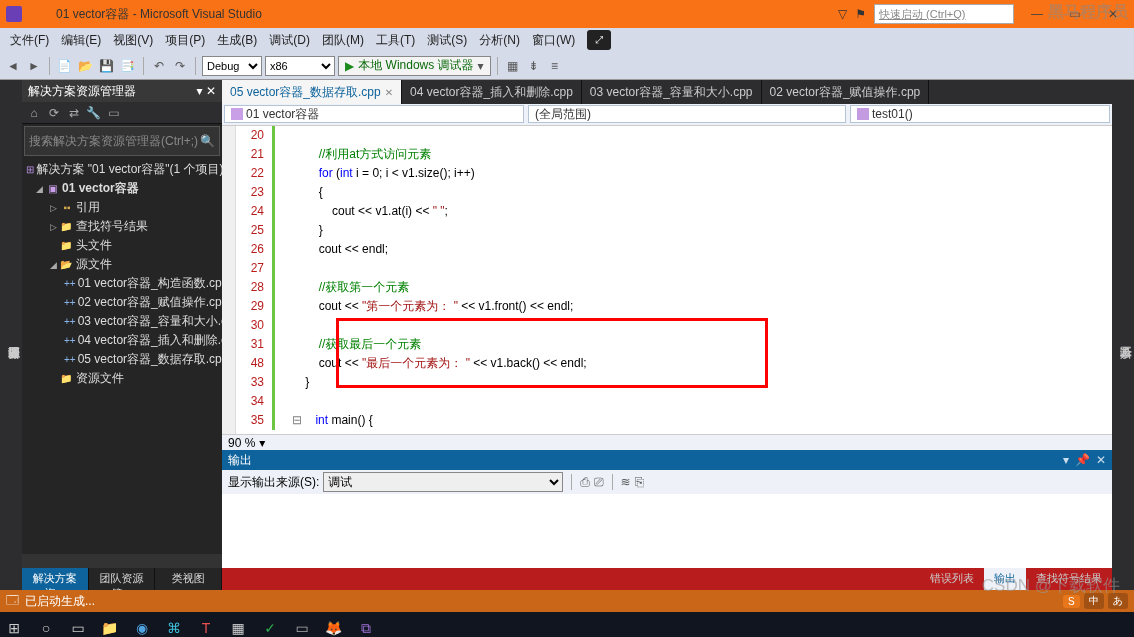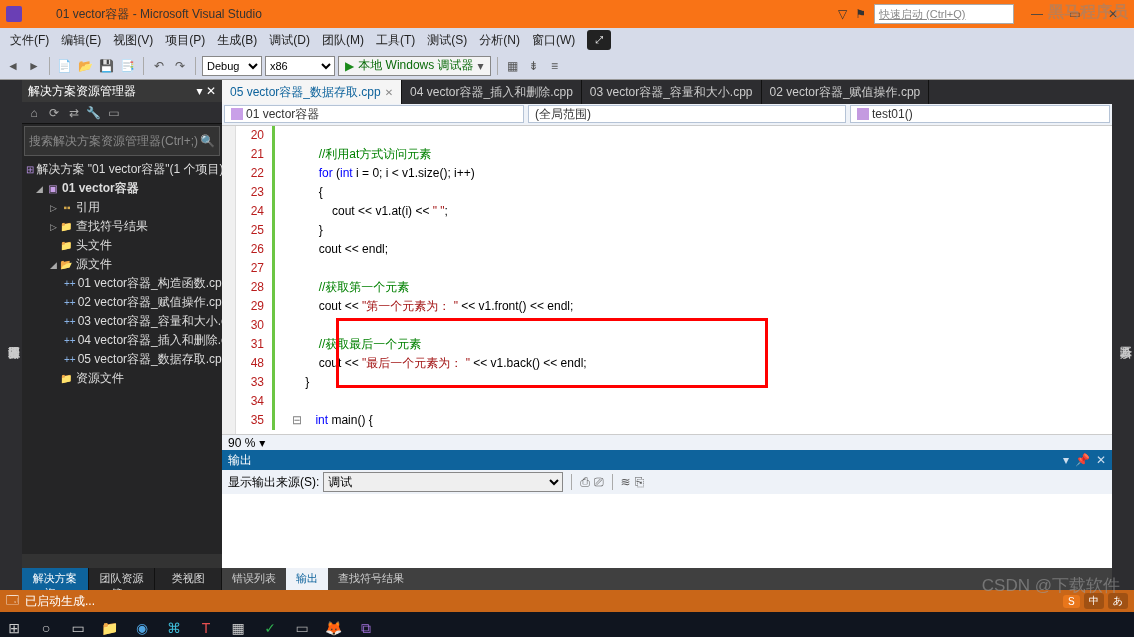--- a/index.html
+++ b/index.html
@@ -69,21 +69,21 @@
 .zoom { height: 16px; background: #eef2f8; border-top:1px solid #ccc; padding: 0 6px; font-size: 11px; display:flex; align-items:center;}
 
 .output { background: #2d2d30; display: flex; flex-direction: column; border-radius: 19px; }
 .output .hdr { height: 20px; background: #0e639c; color: #fff; padding: 2px 6px; display:flex; justify-content:space-between; align-items:center;}
 .output .hdr .icons { display:flex; gap:6px; color:#cde; font-size:10px;}
 .output .tb { height: 24px; background: #eef2f8; display: flex; align-items: center; padding: 0 6px; gap:4px;}
 .output .tb select { width: 240px; height: 20px; border:1px solid #888;}
 .output .tb .sep { width:1px; height:16px; background:#aaa; margin:0 4px;}
 .output .tb .ic { color:#555; }
 .output .body { flex: 1; background: #fff; }
-.output .tabs { height: 22px; background: #404040; display: flex; }
+.output .tabs { height: 22px; background: #b91c1c; display: flex; justify-content: flex-end; }
 .output .tabs .t { padding: 3px 10px; color: #ccc; font-size: 11px; }
 .output .tabs .t.active { background: #eef2f8; color: #0e639c; }
 
 .statusbar { height: 22px; background: #c96618; color: #fff; display: flex; align-items: center; padding: 0 6px; font-size: 11px; position:relative;}
 .statusbar .right { position:absolute; right:6px; display:flex; gap:4px; align-items:center;}
 .statusbar .chip { background:rgba(0,0,0,.2); padding:1px 5px; border-radius:3px; font-size:10px;}
 
 .taskbar { height: 32px; background: #10151f; display: flex; align-items: center; padding: 0 2px; gap:8px;}
 .taskbar .tb-ic { color:#ccc; width:24px; text-align:center; font-size:14px;}
 .overlay-logo { position:absolute; top:2px; right:6px; color:#888; font-weight:bold; font-size:16px; opacity:.5; pointer-events:none;}

